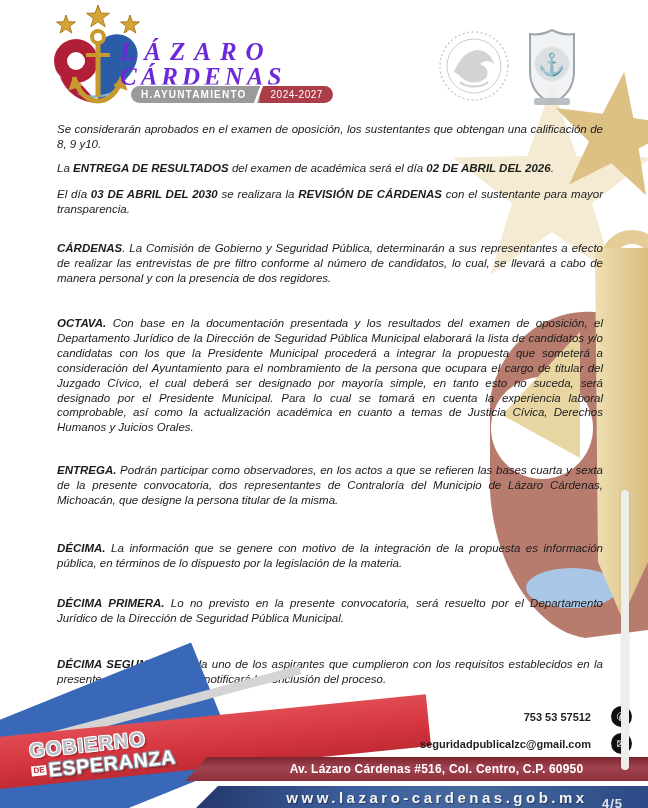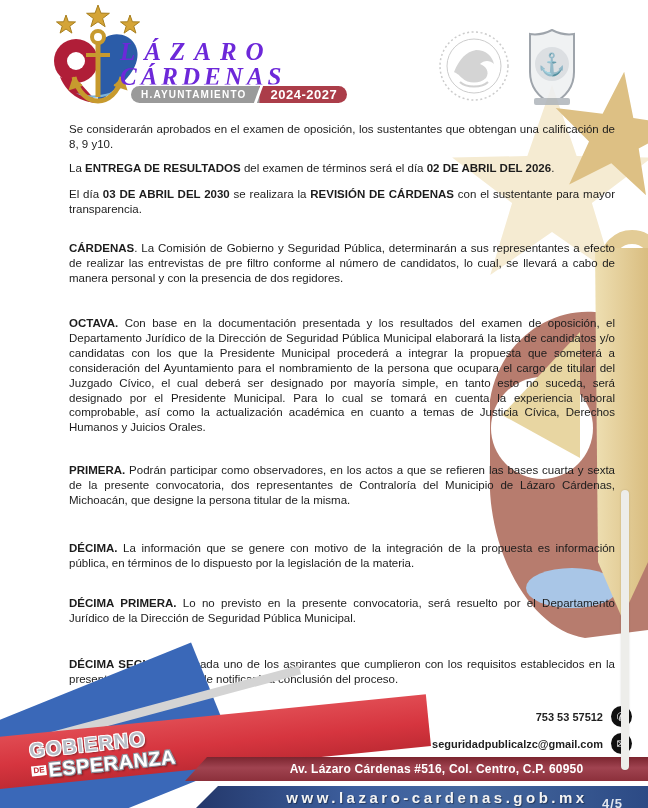--- a/index.html
+++ b/index.html
@@ -16,29 +16,29 @@
   .title-l1{font-size:25px;font-weight:700;letter-spacing:9px;line-height:24px;}
   .title-l2{font-size:25px;font-weight:700;letter-spacing:4px;line-height:26px;}
   .pill{position:absolute;left:131px;top:86px;height:17px;display:flex;align-items:stretch;
         border-radius:9px;overflow:hidden;z-index:3;box-shadow:0 0 0 1.5px #fff;}
   .pill-gray{background:#9a9a9a;color:#fff;font-size:10px;font-weight:bold;letter-spacing:1.2px;
         display:flex;align-items:center;padding:0 8px 0 10px;}
   .pill-slash{width:9px;background:#9a9a9a;position:relative;}
   .pill-slash:before{content:"";position:absolute;left:2px;top:-2px;bottom:-2px;width:3px;
         background:#fff;transform:skewX(-20deg);}
   .pill-slash{background:linear-gradient(90deg,#9a9a9a 40%,#ab3d49 60%);}
-  .pill-red{background:#ab3d49;color:#fff;font-size:13px;font-weight:bold;letter-spacing:.5px;
+  .pill-red{background:#ab3d49;color:#fff;font-size:10px;font-weight:normal;letter-spacing:.5px;
         display:flex;align-items:center;padding:0 10px 0 7px;}
   .seals-svg{position:absolute;left:436px;top:26px;width:146px;height:86px;z-index:3;opacity:.85;}
   
-  .p{position:absolute;left:69px;width:546px;font-size:11.5px;line-height:14.9px;
-     text-align:justify;z-index:2;}
+  .p{position:absolute;left:57px;width:546px;font-size:11.5px;line-height:14.9px;
+     text-align:justify;z-index:2;font-style:italic;}
   .p .b{font-weight:bold;}
   
-  .contact-row{position:absolute;display:flex;align-items:center;gap:8px;z-index:4;}
+  .contact-row{position:absolute;display:flex;align-items:center;gap:20px;z-index:4;}
   .contact-text{font-size:11px;font-weight:bold;color:#1f1f1f;}
   .cicon{width:21px;height:21px;border-radius:50%;background:#111;color:#fff;display:flex;
         align-items:center;justify-content:center;font-size:12px;line-height:1;}
   
   .stripe{position:absolute;transform-origin:0 0;z-index:2;}
   .stripe-gray{left:-20px;top:751px;width:330px;height:9px;background:#d4d4d4;transform:rotate(-15deg);}
   .stripe-blue{left:-50px;top:740px;width:260px;height:130px;background:#3a68b8;transform:rotate(-22deg);}
   .stripe-red{left:-12px;top:738px;width:440px;height:52px;transform:rotate(-5.7deg);
         background:linear-gradient(180deg,#e04b52 0%,#d6353f 55%,#c02b34 100%);}
   .gov-logo{position:absolute;left:30px;top:733px;transform:rotate(-6deg);z-index:4;line-height:1;}
@@ -138,25 +138,25 @@
     </g>
     <g>
       <path d="M116,4 C124,8 132,9 138,8 L138,46 C138,62 128,72 116,78 C104,72 94,62 94,46 L94,8 C100,9 108,8 116,4 Z" fill="#eef0f2" stroke="#8e959d" stroke-width="2"></path>
       <circle cx="116" cy="38" r="17" fill="#d6dade"></circle>
       <text x="116" y="46" text-anchor="middle" font-size="22" fill="#8e959d">⚓</text>
       <rect x="98" y="72" width="36" height="7" rx="2" fill="#aeb4ba"></rect>
     </g>
   </svg>
 
   <div class="p" style="top:122px"><span>Se considerarán aprobados en el examen de oposición, los sustentantes que obtengan una calificación de 8, 9 y10.</span></div>
-  <div class="p" style="top:161px"><span>La </span><span class="b">ENTREGA DE RESULTADOS</span><span> del examen de términos será el día </span><span class="b">02 DE ABRIL DEL 2026</span><span>.</span></div>
+  <div class="p" style="top:161px"><span>La </span><span class="b">ENTREGA DE RESULTADOS</span><span> del examen de académica será el día </span><span class="b">02 DE ABRIL DEL 2026</span><span>.</span></div>
   <div class="p" style="top:187px"><span>El día </span><span class="b">03 DE ABRIL DEL 2030</span><span> se realizara la </span><span class="b">REVISIÓN DE CÁRDENAS</span><span> con el sustentante para mayor transparencia.</span></div>
   <div class="p" style="top:241px"><span class="b">CÁRDENAS</span><span>. La Comisión de Gobierno y Seguridad Pública, determinarán a sus representantes a efecto de realizar las entrevistas de pre filtro conforme al número de candidatos, lo cual, se llevará a cabo de manera personal y con la presencia de dos regidores.</span></div>
   <div class="p" style="top:316px"><span class="b">OCTAVA.</span><span> Con base en la documentación presentada y los resultados del examen de oposición, el Departamento Jurídico de la Dirección de Seguridad Pública Municipal elaborará la lista de candidatos y/o candidatas con los que la Presidente Municipal procederá a integrar la propuesta que someterá a consideración del Ayuntamiento para el nombramiento de la persona que ocupara el cargo de titular del Juzgado Cívico, el cual deberá ser designado por mayoría simple, en tanto esto no suceda, será designado por el Presidente Municipal. Para lo cual se tomará en cuenta la experiencia laboral comprobable, así como la actualización académica en cuanto a temas de Justicia Cívica, Derechos Humanos y Juicios Orales.</span></div>
-  <div class="p" style="top:463px"><span class="b">PRIMERA.</span><span> Podrán participar como observadores, en los actos a que se refieren las bases cuarta y sexta de la presente convocatoria, dos representantes de Contraloría del Municipio de Lázaro Cárdenas, Michoacán, que designe la persona titular de la misma.</span></div>
+  <div class="p" style="top:463px"><span class="b">ENTREGA.</span><span> Podrán participar como observadores, en los actos a que se refieren las bases cuarta y sexta de la presente convocatoria, dos representantes de Contraloría del Municipio de Lázaro Cárdenas, Michoacán, que designe la persona titular de la misma.</span></div>
   <div class="p" style="top:596px"><span class="b">DÉCIMA PRIMERA.</span><span> Lo no previsto en la presente convocatoria, será resuelto por el Departamento Jurídico de la Dirección de Seguridad Pública Municipal.</span></div>
   <div class="p" style="top:541px"><span class="b">DÉCIMA.</span><span> La información que se genere con motivo de la integración de la propuesta es información pública, en términos de lo dispuesto por la legislación de la materia.</span></div>
   <div class="p" style="top:657px"><span class="b">DÉCIMA SEGUNDA.</span><span> A cada uno de los aspirantes que cumplieron con los requisitos establecidos en la presente convocatoria, se le notificará la conclusión del proceso.</span></div>
 
   <div class="contact-row" style="top:706px;right:16px">
     <span class="contact-text">753 53 57512</span>
     <span class="cicon">✆</span>
   </div>
   <div class="contact-row" style="top:733px;right:16px">
     <span class="contact-text">seguridadpublicalzc@gmail.com</span>

